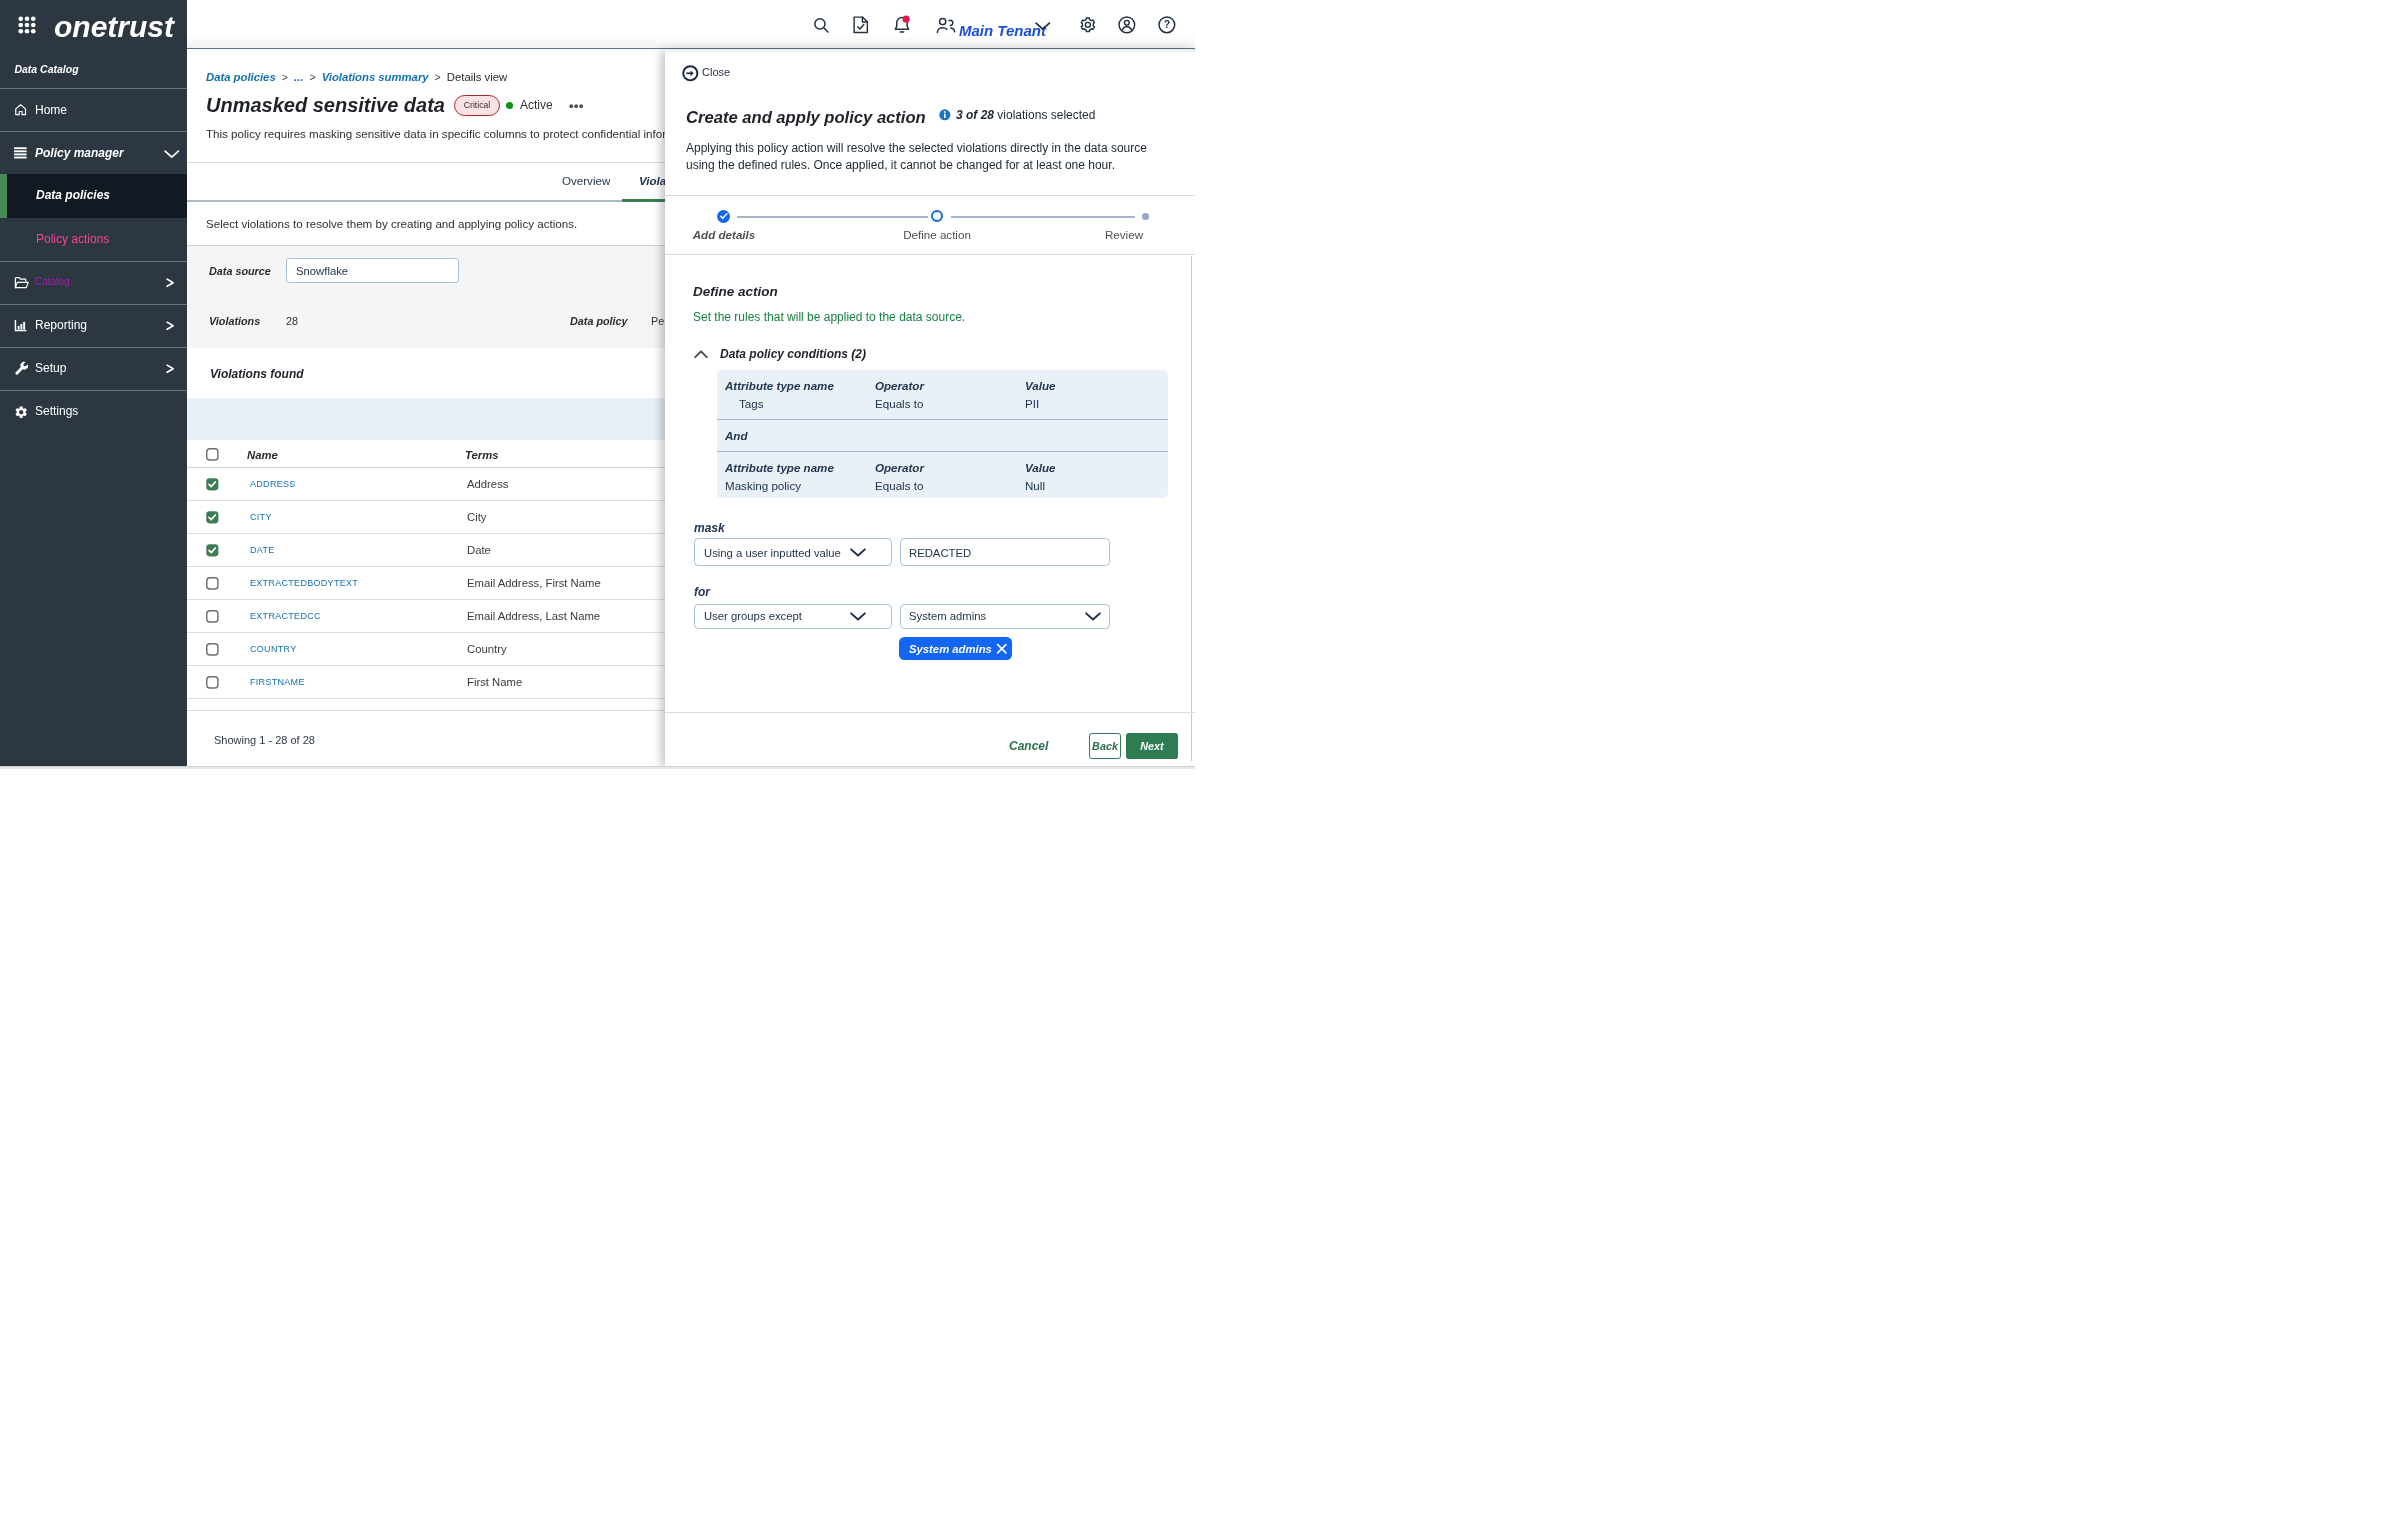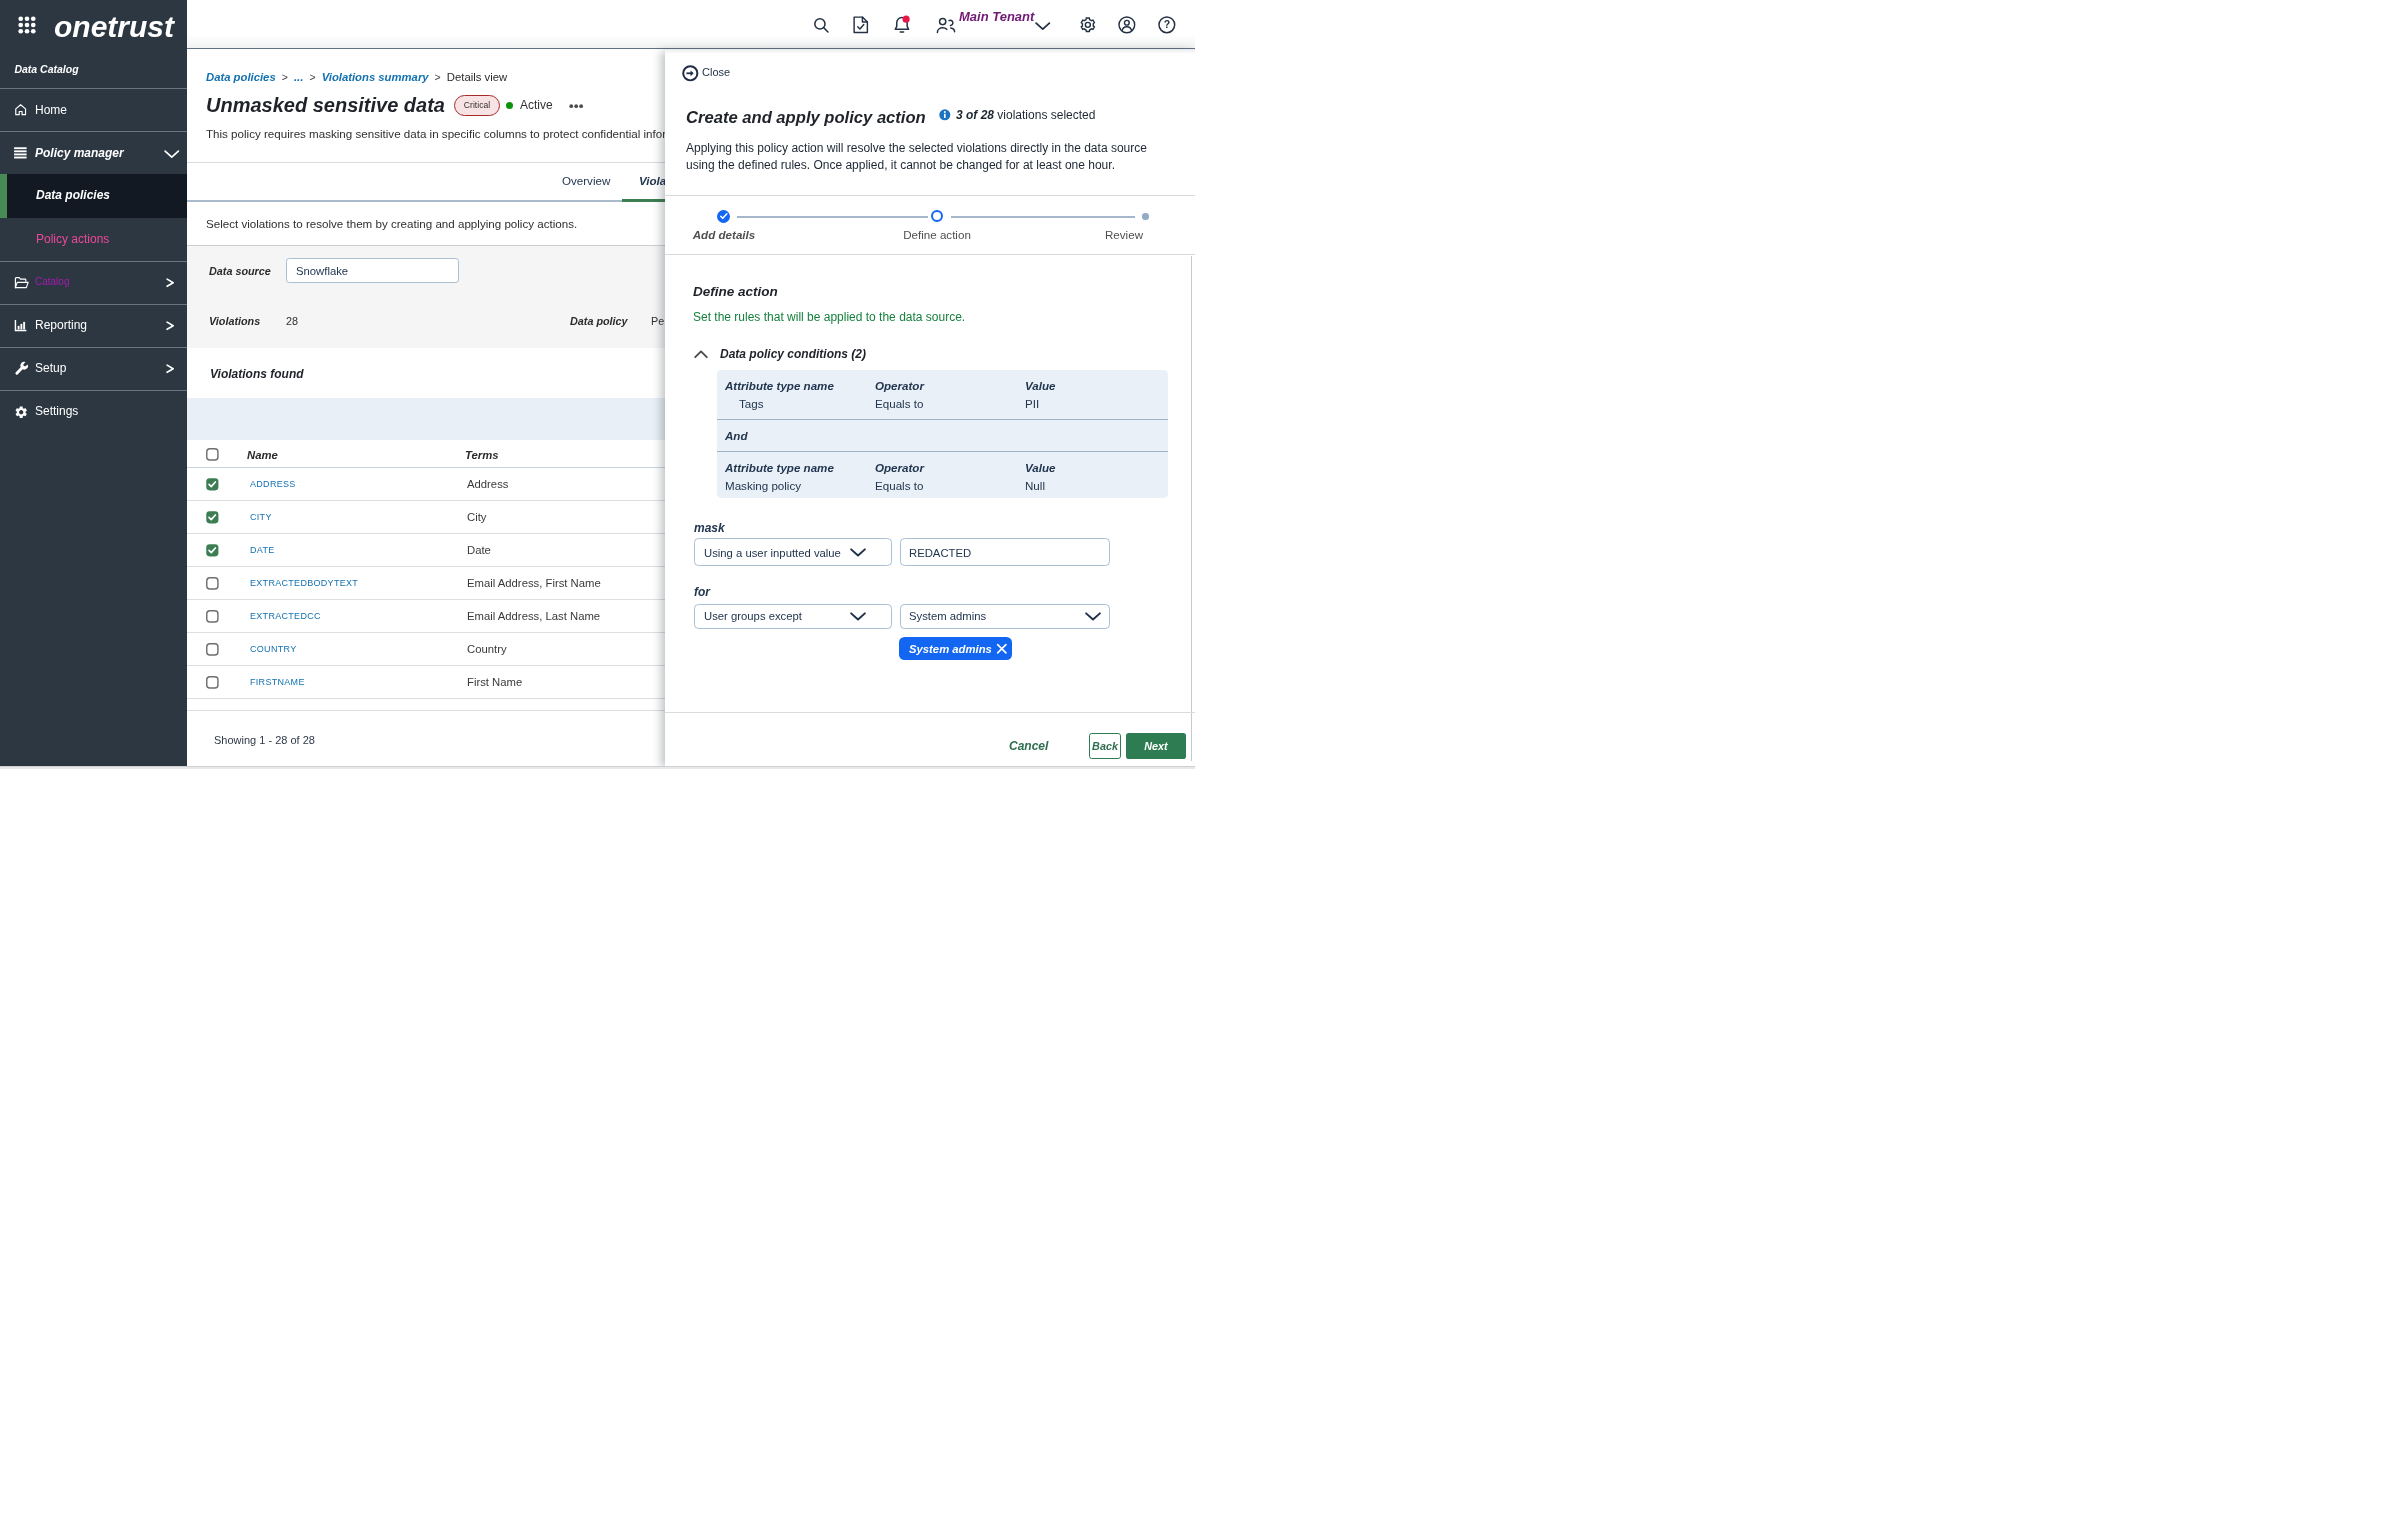--- a/index.html
+++ b/index.html
@@ -28,21 +28,21 @@
    <path d="M6.6 20.5v-6.6a9.4 9.4 0 0 1 18.8 0v6.6l2.6 5.2H4Z"></path>
    <path d="M13 30.8h6"></path>
   </g>
   <circle cx="23.5" cy="7.5" r="6.4" fill="#e8174a"></circle>
  </svg>
  <svg style="left:936px;top:15.5px" width="20" height="19" viewBox="0 0 36 34" fill="none" stroke="#243143" stroke-width="2.7" stroke-linecap="round">
   <circle cx="12" cy="10" r="5.6"></circle>
   <path d="M2.5 29.5c0-5.2 4.3-8.6 9.5-8.6 3 0 5.7 1.1 7.4 3"></path>
   <path d="M23.5 8.2a4.6 4.6 0 1 1 2.5 8.6M26.5 21.3c4 .6 7 3.2 7 6.9"></path>
  </svg>
- <div class="t b" style="left:959px;top:10px;font-size:13px;line-height:13.3px;color:#701a75">Main Tenant</div>
+ <div class="t b" style="left:959px;top:24px;font-size:15px;line-height:13.3px;color:#1d4ed8">Main Tenant</div>
  <svg style="left:1035px;top:21.5px" width="15.5" height="8.3" viewBox="0 0 28 15" fill="none" stroke="#243143" stroke-width="3.2" stroke-linecap="round" stroke-linejoin="round">
       <path d="M2 2l12 11L26 2"></path>
     </svg>
  <svg style="left:1079px;top:16px" width="17.7" height="17.7" viewBox="0 0 24 24" fill="none" stroke="#243143" stroke-width="1.9">
   <path d="M9.6 3.1 10 1h4l.4 2.1a8 8 0 0 1 2.5 1.5l2-.7 2 3.4-1.6 1.4a8 8 0 0 1 0 2.9l1.6 1.4-2 3.4-2-.7a8 8 0 0 1-2.5 1.5L14 19.3h-4l-.4-2.1a8 8 0 0 1-2.5-1.5l-2 .7-2-3.4 1.6-1.4a8 8 0 0 1 0-2.9L3.1 7.3l2-3.4 2 .7a8 8 0 0 1 2.5-1.5z" transform="translate(0,1.8)"></path>
   <circle cx="12" cy="12" r="3.4"></circle>
  </svg>
  <svg style="left:1118px;top:16px" width="17.7" height="17.7" viewBox="0 0 32 32" fill="none" stroke="#243143" stroke-width="2.6">
   <circle cx="16" cy="16" r="14.2"></circle>
   <circle cx="16" cy="12.2" r="4.3"></circle>
@@ -295,17 +295,17 @@
       <path d="M2 2.5l12.5 11L27 2.5"></path>
     </svg>
  <div class="t" style="left:234px;top:588px;width:113px;height:23px;background:#1266f1;border-radius:5.5px"></div>
  <div class="t b" style="left:244px;top:594px;font-size:11.3px;line-height:12px;color:#fff">System admins</div>
  <svg style="left:331px;top:594px" width="11.6" height="11.6" viewBox="0 0 21 21" stroke="#fff" stroke-width="3" stroke-linecap="round">
       <path d="M3 3l15 15M18 3L3 18" fill="none"></path>
     </svg>
  <div class="t" style="left:0;top:663px;width:530px;height:1.1px;background:#dcdcdc"></div>
  <div class="t b" style="left:344px;top:691px;font-size:12px;line-height:12px;color:#2d6e4f">Cancel</div>
  <div class="t b" style="left:424px;top:684px;width:32px;height:26px;border:1.1px solid #2e7d52;border-radius:2.8px;box-sizing:border-box;text-align:center;font-size:10.8px;line-height:24px;color:#2d6e4f">Back</div>
- <div class="t b" style="left:461px;top:684px;width:60px;height:26px;background:#2e7d52;border-radius:2.8px;text-align:center;font-size:10.8px;line-height:26px;color:#fff">Next</div>
+ <div class="t b" style="left:461px;top:684px;width:52px;height:26px;background:#2e7d52;border-radius:2.8px;text-align:center;font-size:10.8px;line-height:26px;color:#fff">Next</div>
 </div>
 
 <div class="t" style="left:0;top:766px;width:1195px;height:3.3px;background:#e8e9ea;border-top:0.6px solid #cdcfd1;box-sizing:border-box"></div>
 
 
 </body></html>

